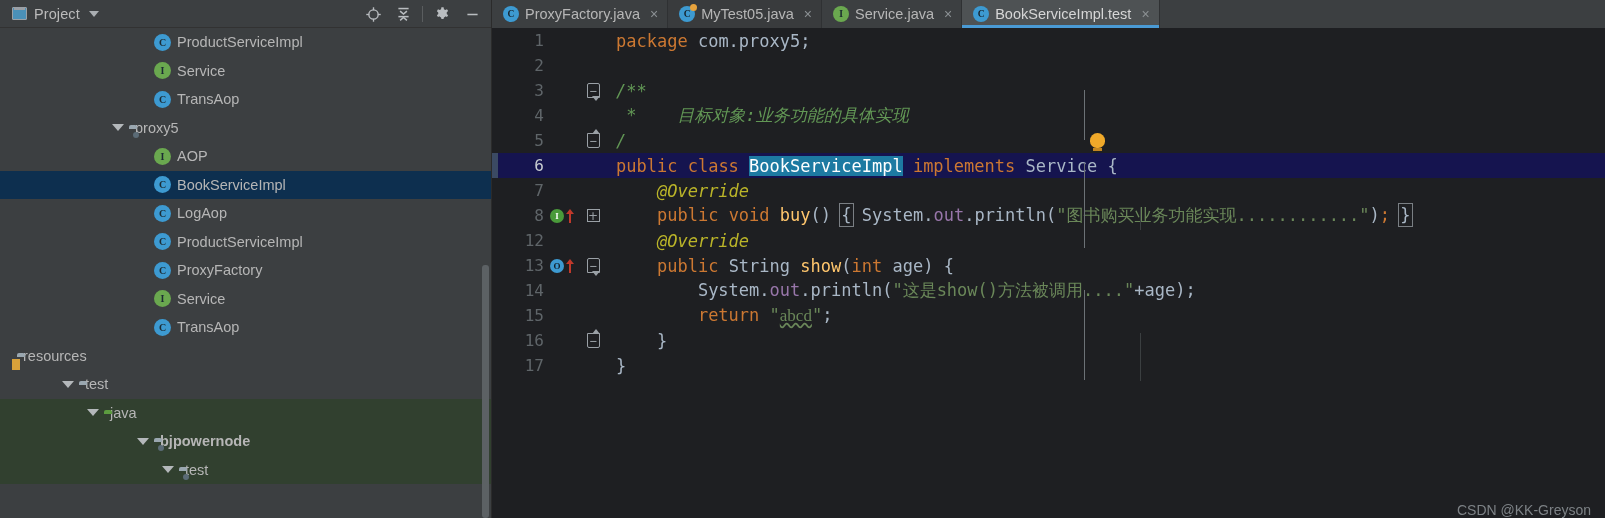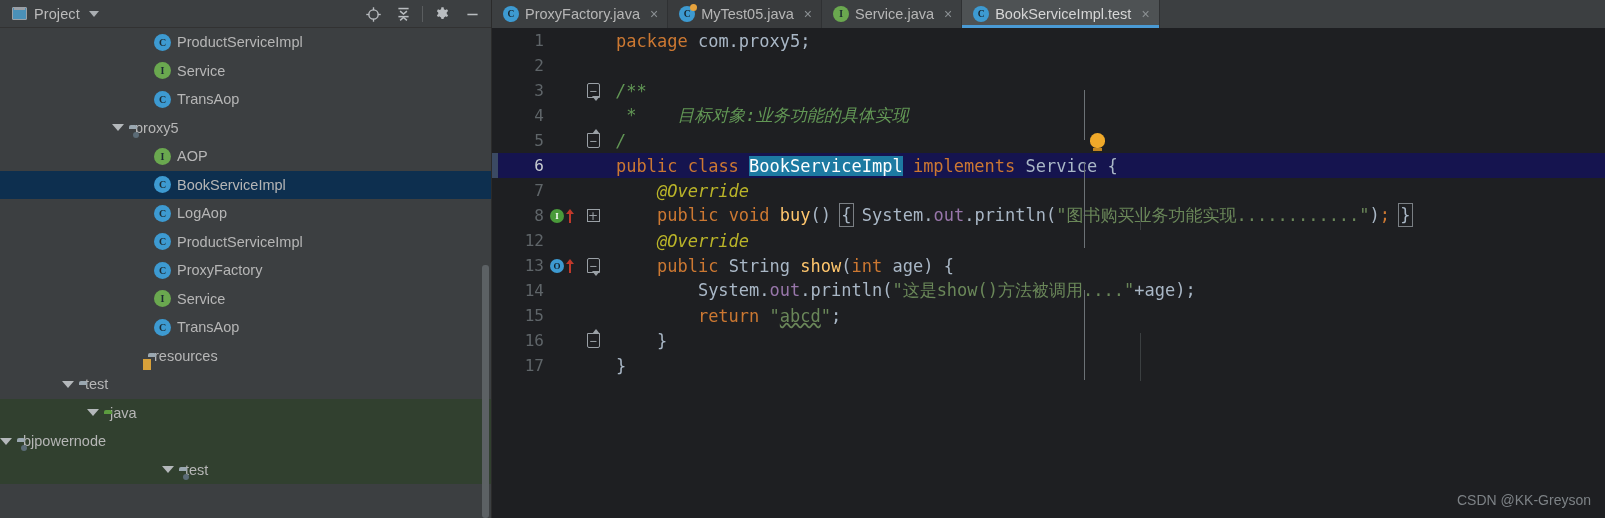--- a/index.html
+++ b/index.html
@@ -240,27 +240,27 @@
   .kw   { color: #cc7832; }
   .str  { color: #6a8759; }
   .cmt  { color: #629755; font-style: italic; }
   .id   { color: #a9b7c6; }
   .fn   { color: #ffc66d; }
   .fld  { color: #9876aa; }
   .anno { color: #bbb529; font-style: italic; }
   .cls  { color: #a9b7c6; }
   .sel  { background: #1d7aa2; color: #ffffff; }
   .brbox { outline: 1.3px solid #7a7f84; outline-offset: 1px; }
-  .typo { text-decoration: underline wavy #6a8759; text-decoration-skip-ink: none; }
+  .typo { text-decoration: underline wavy #6a8759; text-decoration-skip-ink: none; font-family: Liberation Serif, serif; }
   .indent-guide {
     position: absolute; width: 1px; background: #3b3f41;
   }
 
   #watermark {
-    position: absolute; right: 14px; bottom: 10px;
+    position: absolute; right: 14px; bottom: 0;
     color: #7d8286; font-size: 14px;
     font-family: "Liberation Sans", sans-serif;
   }
 </style>
 </head>
 <body>
 
 <div id="app">
 
   <div id="left-panel">
@@ -372,36 +372,36 @@
           </span>
           <span class="lbl">Service</span>
         </div>
         <div class="row" style="padding-left: 137px;">
           <span class="twisty blank"></span>
           <span class="ic">
             <span class="ic-circle ic-class">C</span>
           </span>
           <span class="lbl">TransAop</span>
         </div>
-        <div class="row" style="padding-left: 87px; margin-left: 44px;">
+        <div class="row" style="">
           <span class="twisty blank"></span>
           <span class="ic"><span class="ic-folder res"></span></span>
           <span class="lbl">resources</span>
         </div>
         <div class="row" style="padding-left: 62px;">
           <span class="twisty"></span>
           <span class="ic"><span class="ic-folder"></span></span>
           <span class="lbl">test</span>
         </div>
         <div class="row greenbg" style="padding-left: 87px;">
           <span class="twisty"></span>
           <span class="ic"><span class="ic-folder src"></span></span>
           <span class="lbl">java</span>
         </div>
-        <div class="row greenbg" style="">
+        <div class="row greenbg" style="padding-left: 137px; font-weight: bold;">
           <span class="twisty"></span>
           <span class="ic"><span class="ic-folder pkg"></span></span>
           <span class="lbl">bjpowernode</span>
         </div>
         <div class="row greenbg" style="padding-left: 162px;">
           <span class="twisty"></span>
           <span class="ic"><span class="ic-folder pkg"></span></span>
           <span class="lbl">test</span>
         </div>
       </div>

